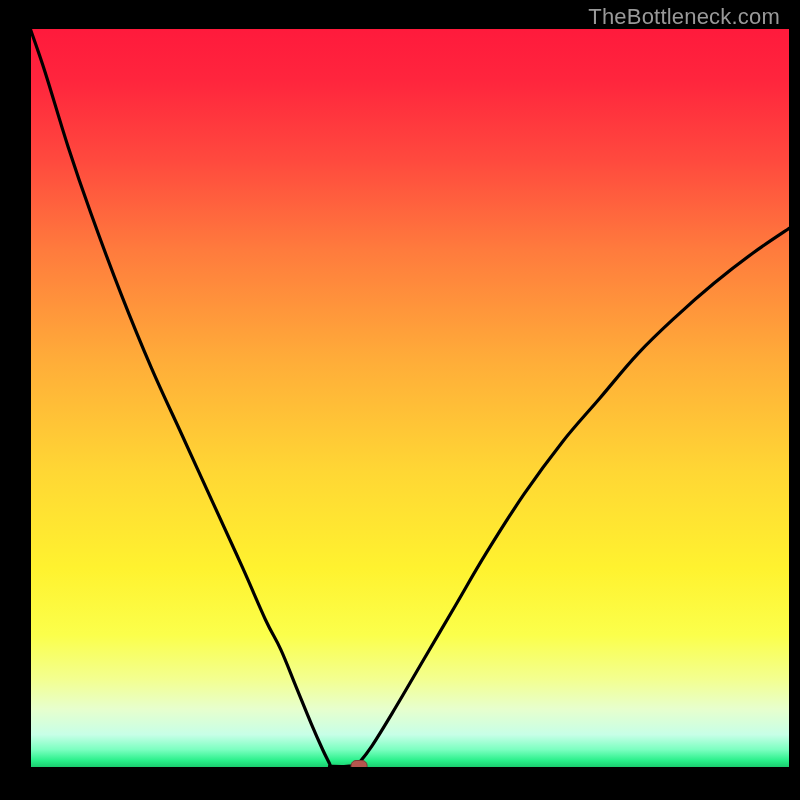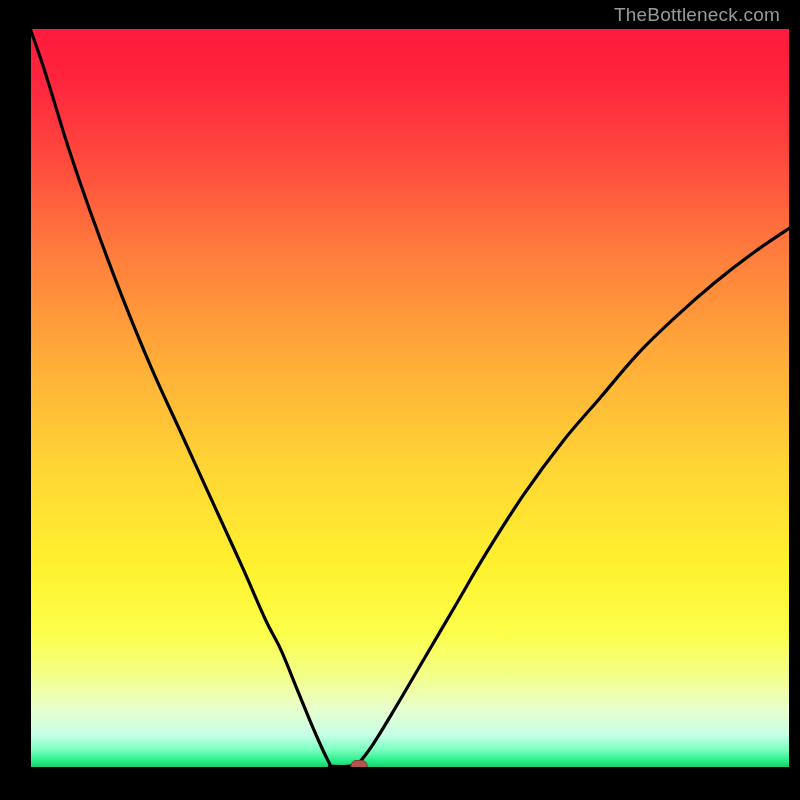--- a/index.html
+++ b/index.html
@@ -19,21 +19,21 @@
   svg.plot {
     position: absolute;
     left: 0;
     top: 0;
   }
   .watermark {
     position: absolute;
     top: 4px;
     right: 20px;
     font-family: Arial, Helvetica, sans-serif;
-    font-size: 19px;
+    font-size: 22px;
     color: #999;
     letter-spacing: 0.2px;
     user-select: none;
   }
 </style>
 </head>
 <body>
 
 <div class="stage">
 

